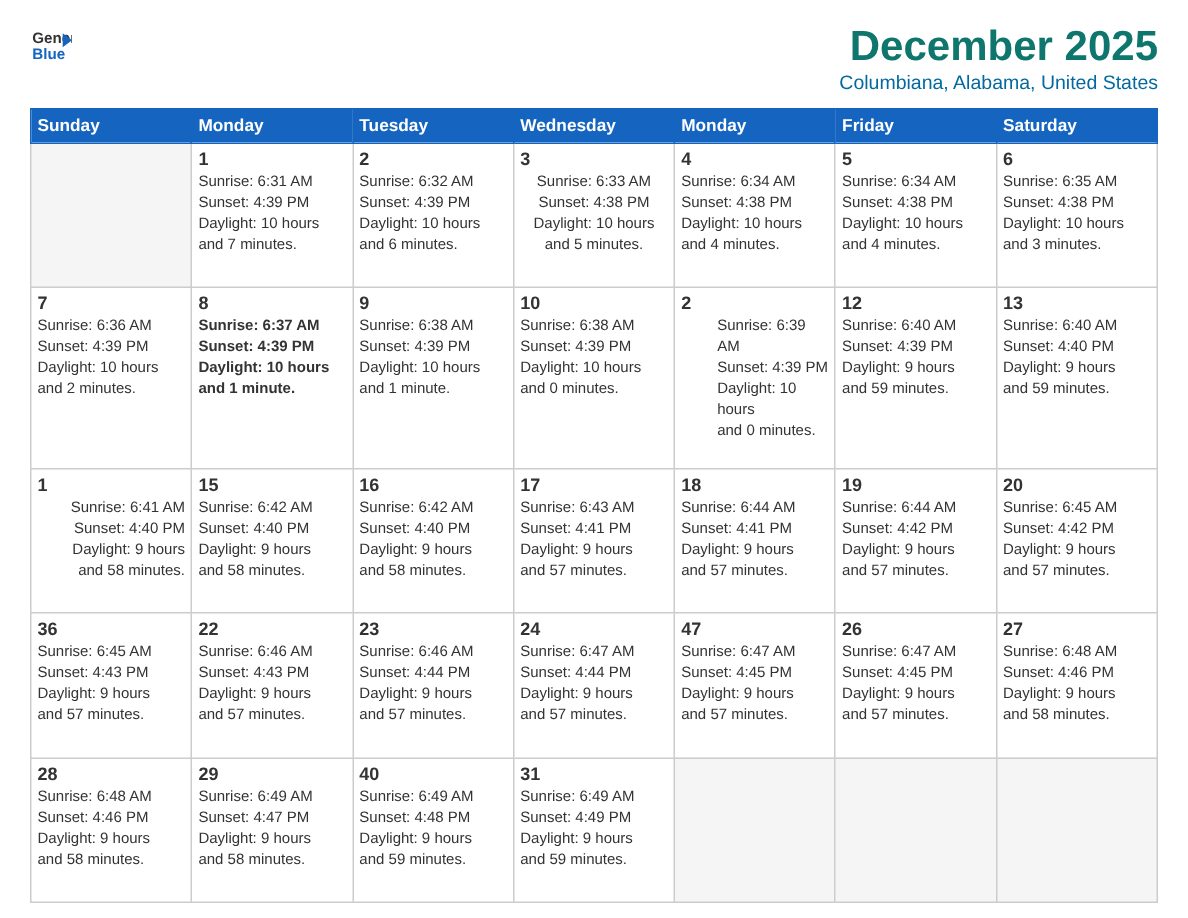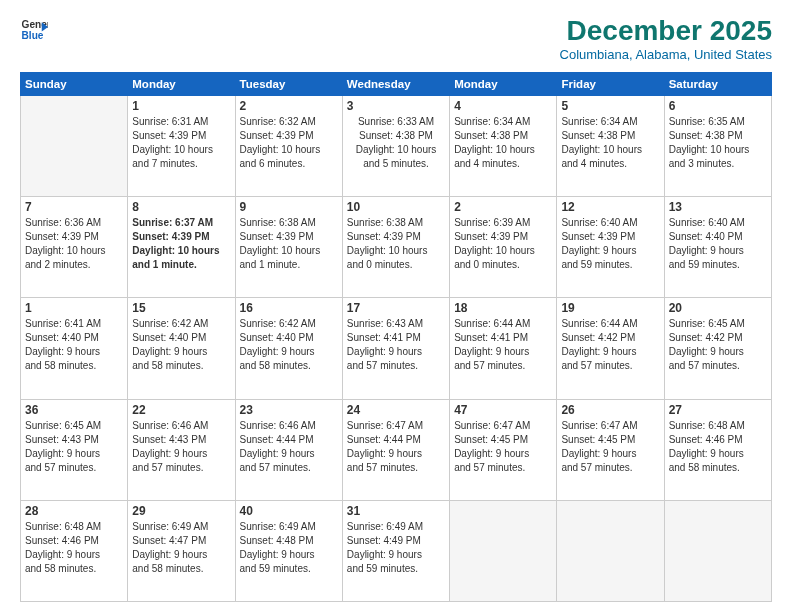--- a/index.html
+++ b/index.html
@@ -189,21 +189,21 @@
           </td>
           <td>
             <span class="day-num">10</span>
             <div class="day-info" style="white-space: pre-line;">Sunrise: 6:38 AM
 Sunset: 4:39 PM
 Daylight: 10 hours
 and 0 minutes.</div>
           </td>
           <td>
             <span class="day-num">2</span>
-            <div class="day-info" style="white-space: pre-line;">Sunrise: 6:39 AM
+            <div class="day-info" style="white-space: pre-line; margin-left: 24px;">Sunrise: 6:39 AM
 Sunset: 4:39 PM
 Daylight: 10 hours
 and 0 minutes.</div>
           </td>
           <td>
             <span class="day-num">12</span>
             <div class="day-info" style="white-space: pre-line;">Sunrise: 6:40 AM
 Sunset: 4:39 PM
 Daylight: 9 hours
 and 59 minutes.</div>
@@ -212,21 +212,21 @@
             <span class="day-num">13</span>
             <div class="day-info" style="white-space: pre-line;">Sunrise: 6:40 AM
 Sunset: 4:40 PM
 Daylight: 9 hours
 and 59 minutes.</div>
           </td>
         </tr>
         <tr class="week-row">
           <td>
             <span class="day-num">1</span>
-            <div class="day-info" style="white-space: pre-line;">Sunrise: 6:41 AM
+            <div class="day-info" style="white-space: pre-line; text-align: right;">Sunrise: 6:41 AM
 Sunset: 4:40 PM
 Daylight: 9 hours
 and 58 minutes.</div>
           </td>
           <td>
             <span class="day-num">15</span>
             <div class="day-info" style="white-space: pre-line;">Sunrise: 6:42 AM
 Sunset: 4:40 PM
 Daylight: 9 hours
 and 58 minutes.</div>

